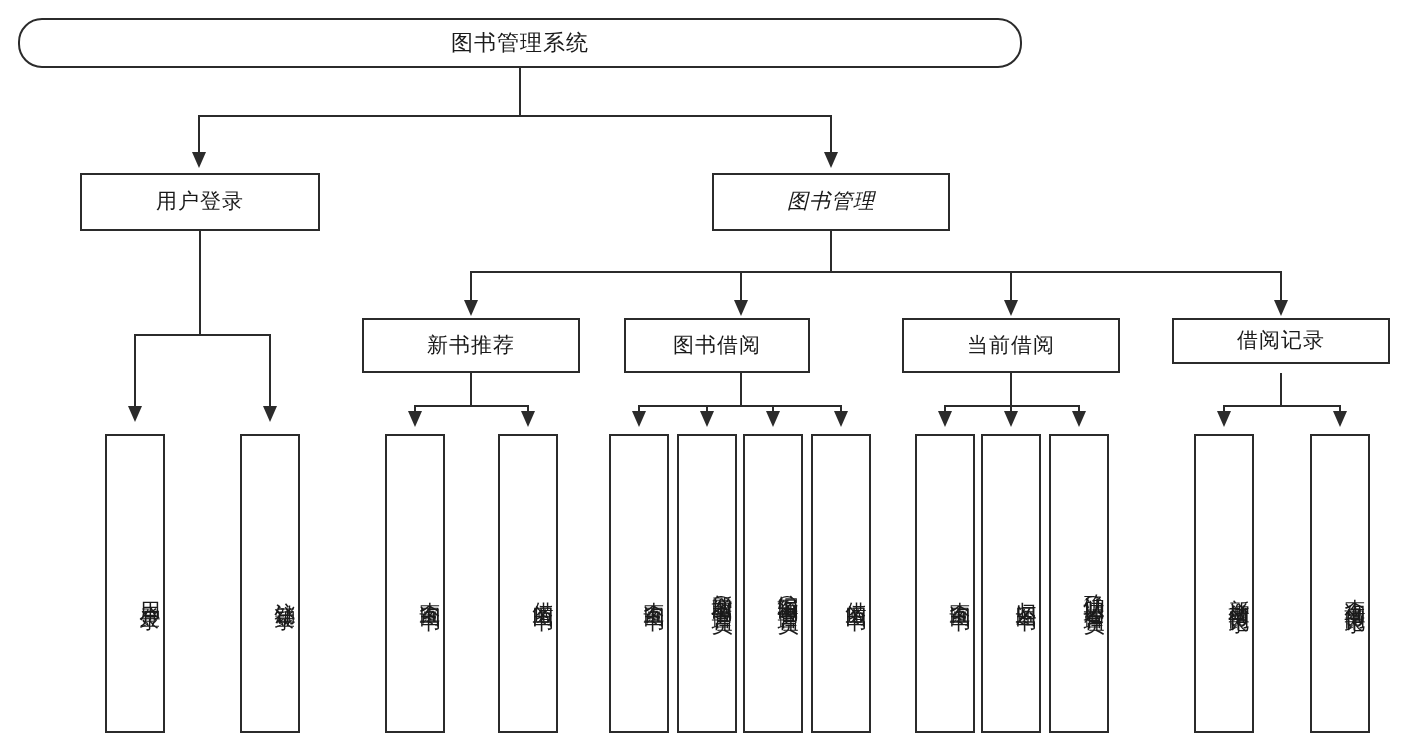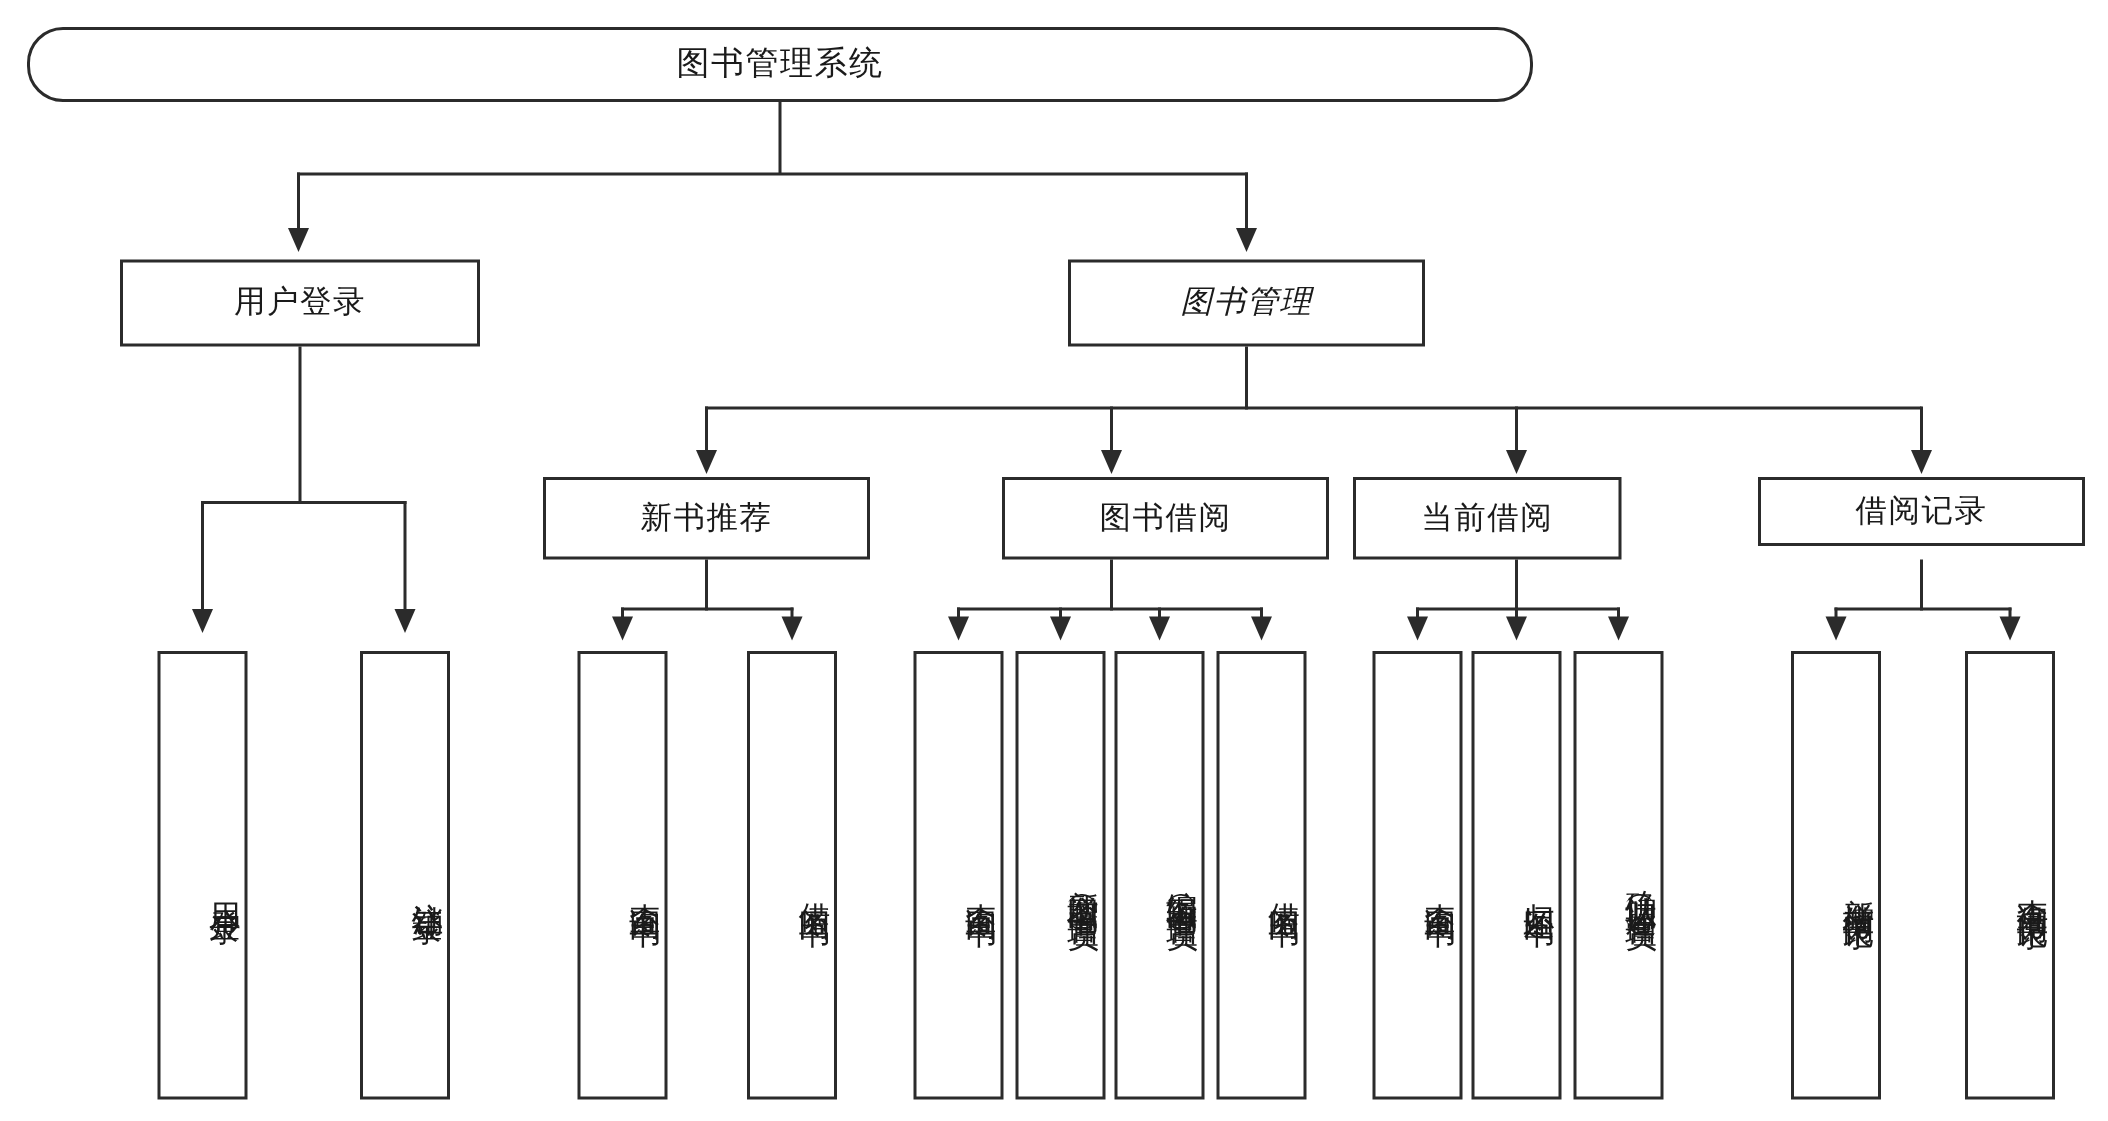--- a/index.html
+++ b/index.html
@@ -120,22 +120,22 @@
   <div class="edge v" style="left:740px; top:271px; width:2px; height:32px;"></div>
   <div class="arrow" style="left:734px; top:300px;"></div>
 
   <div class="edge v" style="left:1010px; top:271px; width:2px; height:32px;"></div>
   <div class="arrow" style="left:1004px; top:300px;"></div>
 
   <div class="edge v" style="left:1280px; top:271px; width:2px; height:32px;"></div>
   <div class="arrow" style="left:1274px; top:300px;"></div>
 
   <div class="node horiz" style="left:362px; top:318px; width:218px; height:55px;">新书推荐</div>
-  <div class="node horiz" style="left:668px; top:318px; width:218px; height:55px;">图书借阅</div>
-  <div class="node horiz" style="left:902px; top:318px; width:179px; height:55px;text-align:right;">当前借阅</div>
+  <div class="node horiz" style="left:624px; top:318px; width:186px; height:55px;">图书借阅</div>
+  <div class="node horiz" style="left:902px; top:318px; width:218px; height:55px;text-align:right;">当前借阅</div>
   <div class="node horiz" style="left:1172px; top:318px; width:218px; height:46px;">借阅记录</div>
 
   <div class="edge v" style="left:470px; top:373px; width:2px; height:34px;"></div>
   <div class="edge h" style="left:414px; top:405px; width:115px; height:2px;"></div>
   <div class="edge v" style="left:414px; top:405px; width:2px; height:8px;"></div>
   <div class="arrow" style="left:408px; top:411px;"></div>
   <div class="edge v" style="left:527px; top:405px; width:2px; height:8px;"></div>
   <div class="arrow" style="left:521px; top:411px;"></div>
 
   <div class="node vert" style="left:385px; top:434px; width:60px; height:299px;">

